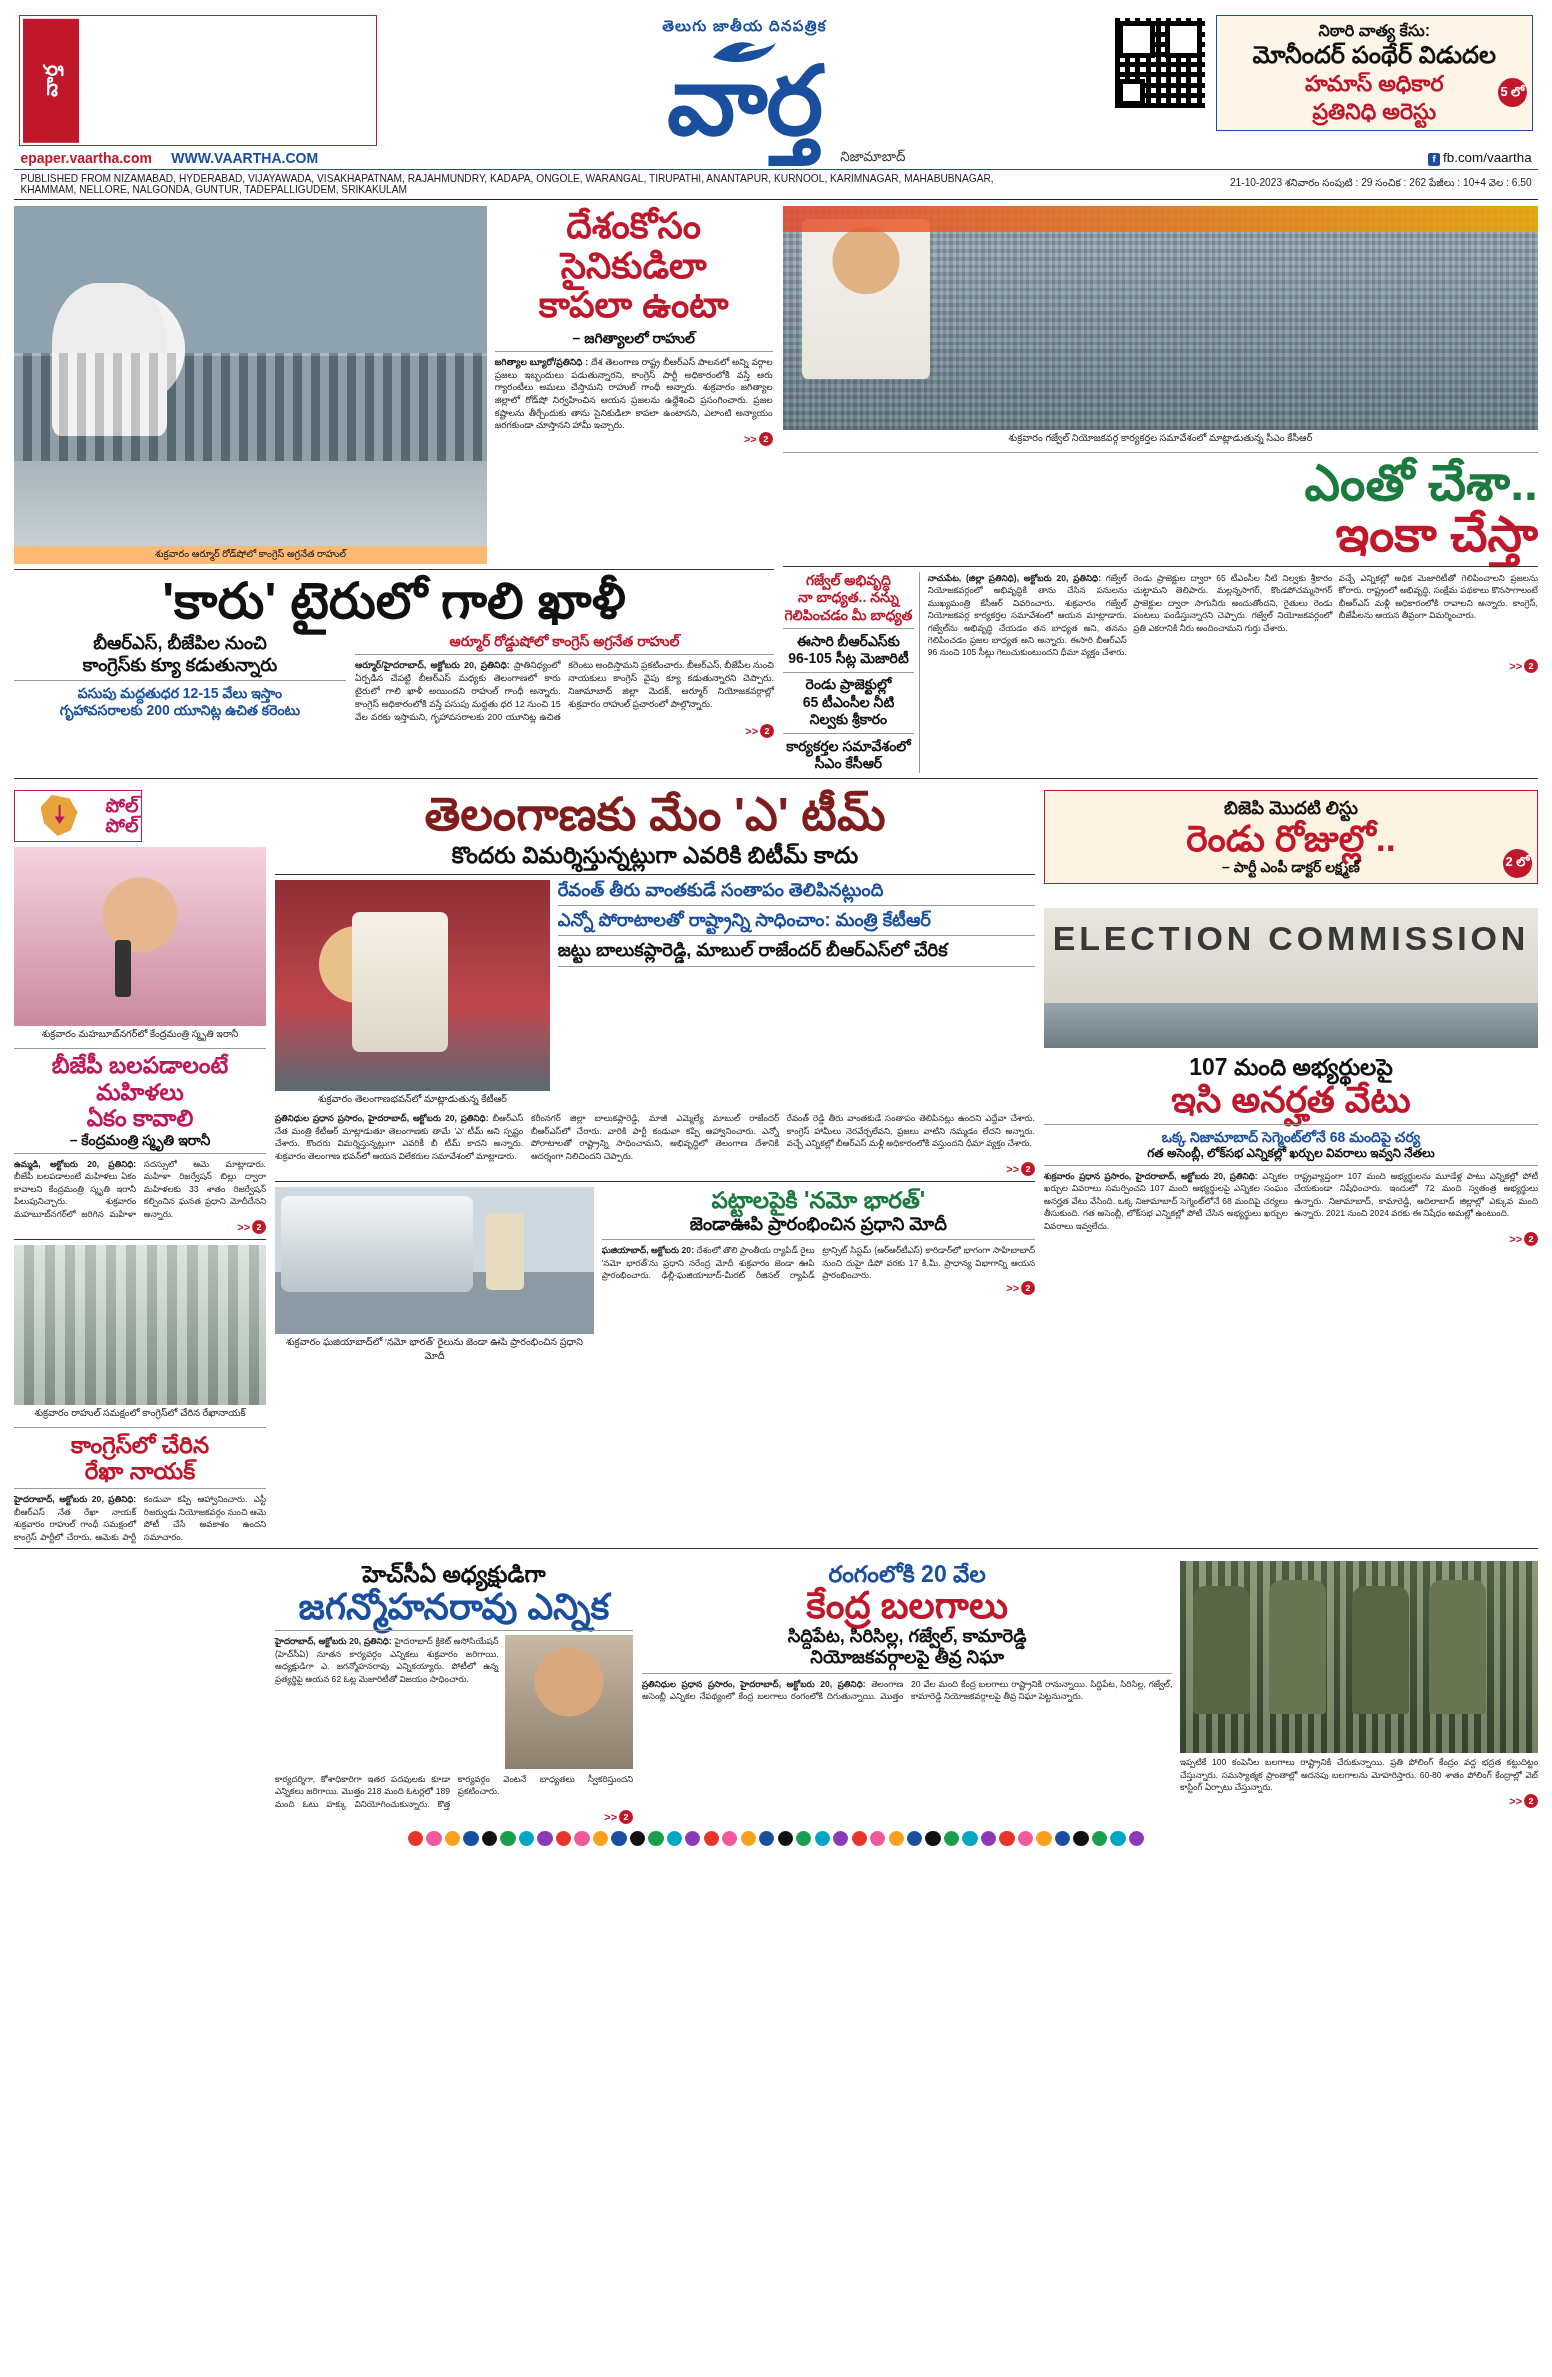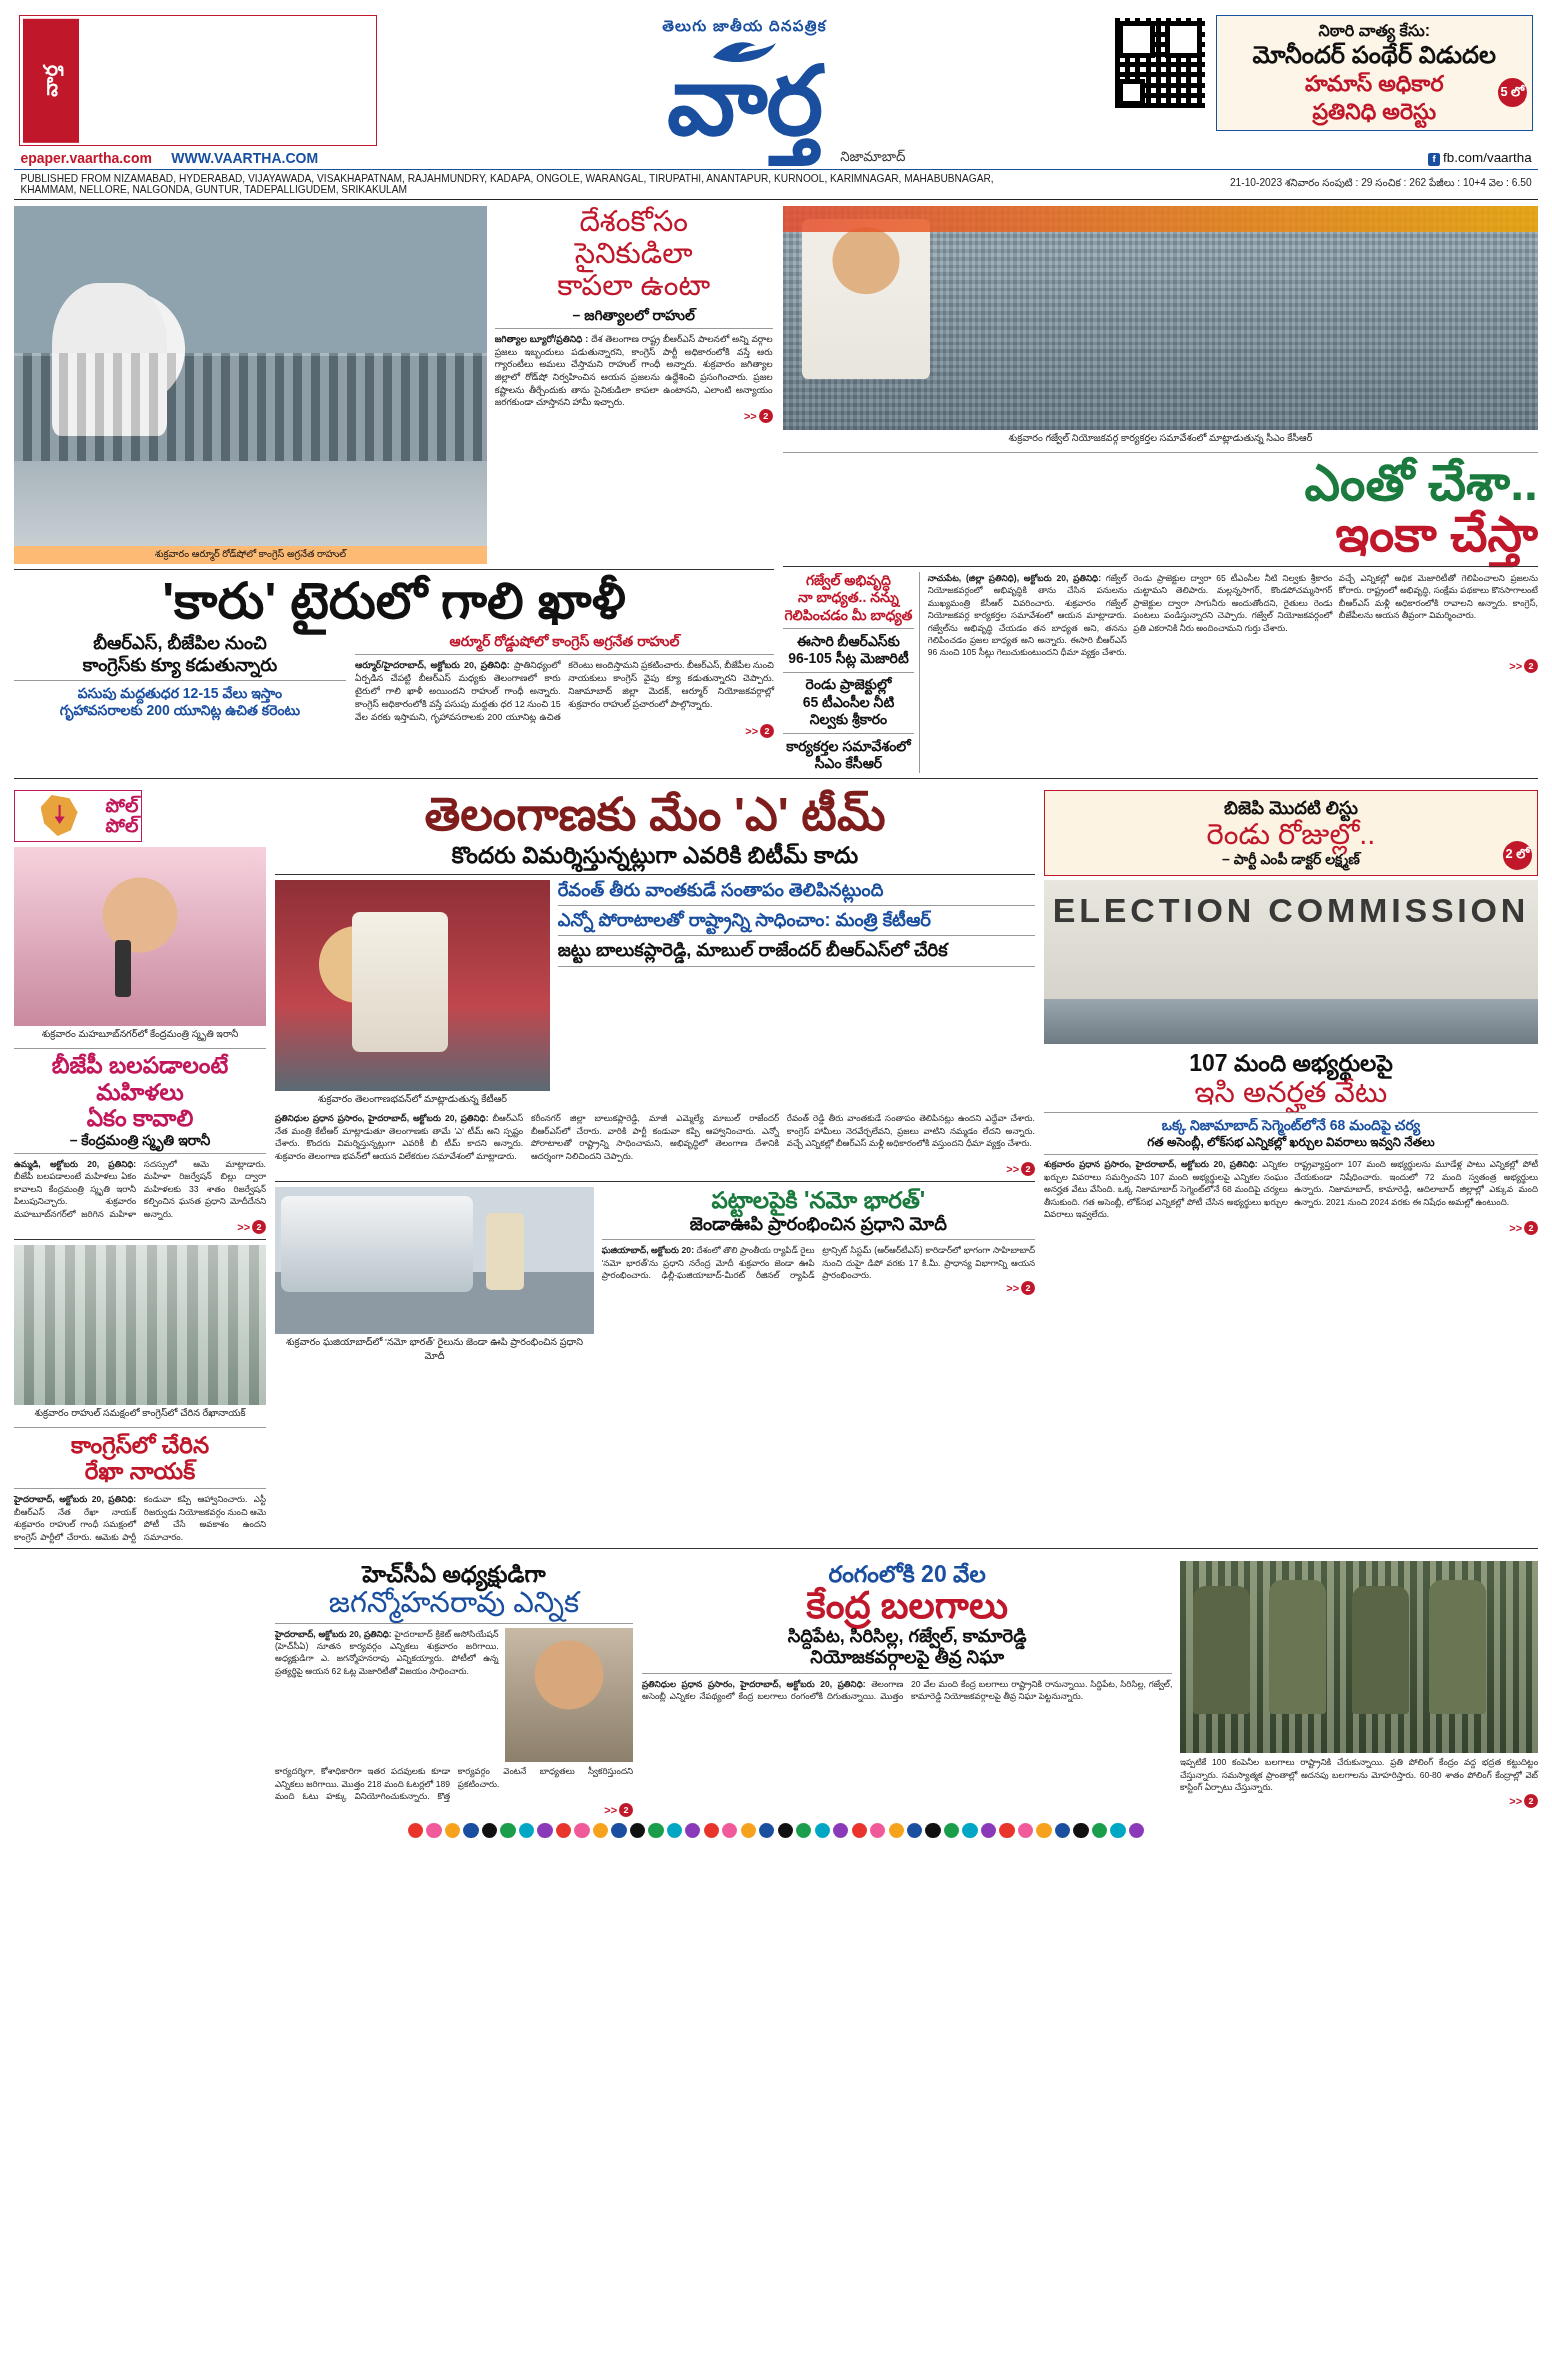--- a/index.html
+++ b/index.html
@@ -205,21 +205,21 @@
     width:14px;height:14px;border-radius:50%;
     background:#c0182a;color:#fff;font-size:9px;text-align:center;line-height:14px;
   }
   .arrow-right { text-align:right; }
 
   hr.rule { border:none; border-top:1.3px solid #333; margin:5.1px 0; }
   hr.rule-thin { border:none; border-top:0.6px solid #999; margin:3.8px 0; }
 
   
   .h-xxl { font-size: 50px; font-weight: bold; line-height:1.05; }
-  .h-xl  { font-size: 29px; font-weight: normal; line-height:1.1; }
+  .h-xl  { font-size: 36px; font-weight: bold; line-height:1.1; }
   .h-l   { font-size: 23px; font-weight: bold; line-height:1.15; }
   .h-m   { font-size: 18px; font-weight: bold; line-height:1.2; }
   .h-s   { font-size: 14px; font-weight: bold; line-height:1.25; }
 
   .centered { text-align:center; }
 
   .box-tint { background:#fdf3e3; }
   .box-pink { background:#fdeef4; }
 
   
@@ -560,21 +560,21 @@
     </div>
 
     <div class="col" style="flex:1">
       <div class="box-tint" style="border:1.3px solid #c0182a;padding:6.4px;position:relative">
         <div class="h-m centered" style="color:#111">బిజెపి మొదటి లిస్టు</div>
         <div class="h-xl centered" style="color:#c0182a">రెండు రోజుల్లో..</div>
         <div class="h-s centered">– పార్టీ ఎంపీ డాక్టర్ లక్ష్మణ్</div>
         <div class="pagebadge" style="bottom:5.1px">2 లో</div>
       </div>
 
-      <div class="photo ecboard" style="height:164px;margin-top:4px">
+      <div class="photo ecboard" style="height:140px;margin-top:24px">
         <div class="ectext">ELECTION COMMISSION</div>
         <div style="position:absolute;left:0;right:0;bottom:0;height:45px;background:linear-gradient(180deg,#9aa6ad,#6f7b82)"></div>
       </div>
 
       <div class="h-l centered" style="margin-top:6.4px">107 మంది అభ్యర్థులపై</div>
       <div class="h-xl centered" style="color:#c0182a">ఇసి అనర్హత వేటు</div>
       <hr class="rule-thin">
       <div class="h-s centered" style="color:#1a4fa0">ఒక్క నిజామాబాద్ సెగ్మెంట్‌లోనే 68 మందిపై చర్య</div>
       <div class="h-s centered" style="font-size:12px">గత అసెంబ్లీ, లోక్‌సభ ఎన్నికల్లో ఖర్చుల వివరాలు ఇవ్వని నేతలు</div>
       <hr class="rule-thin">

